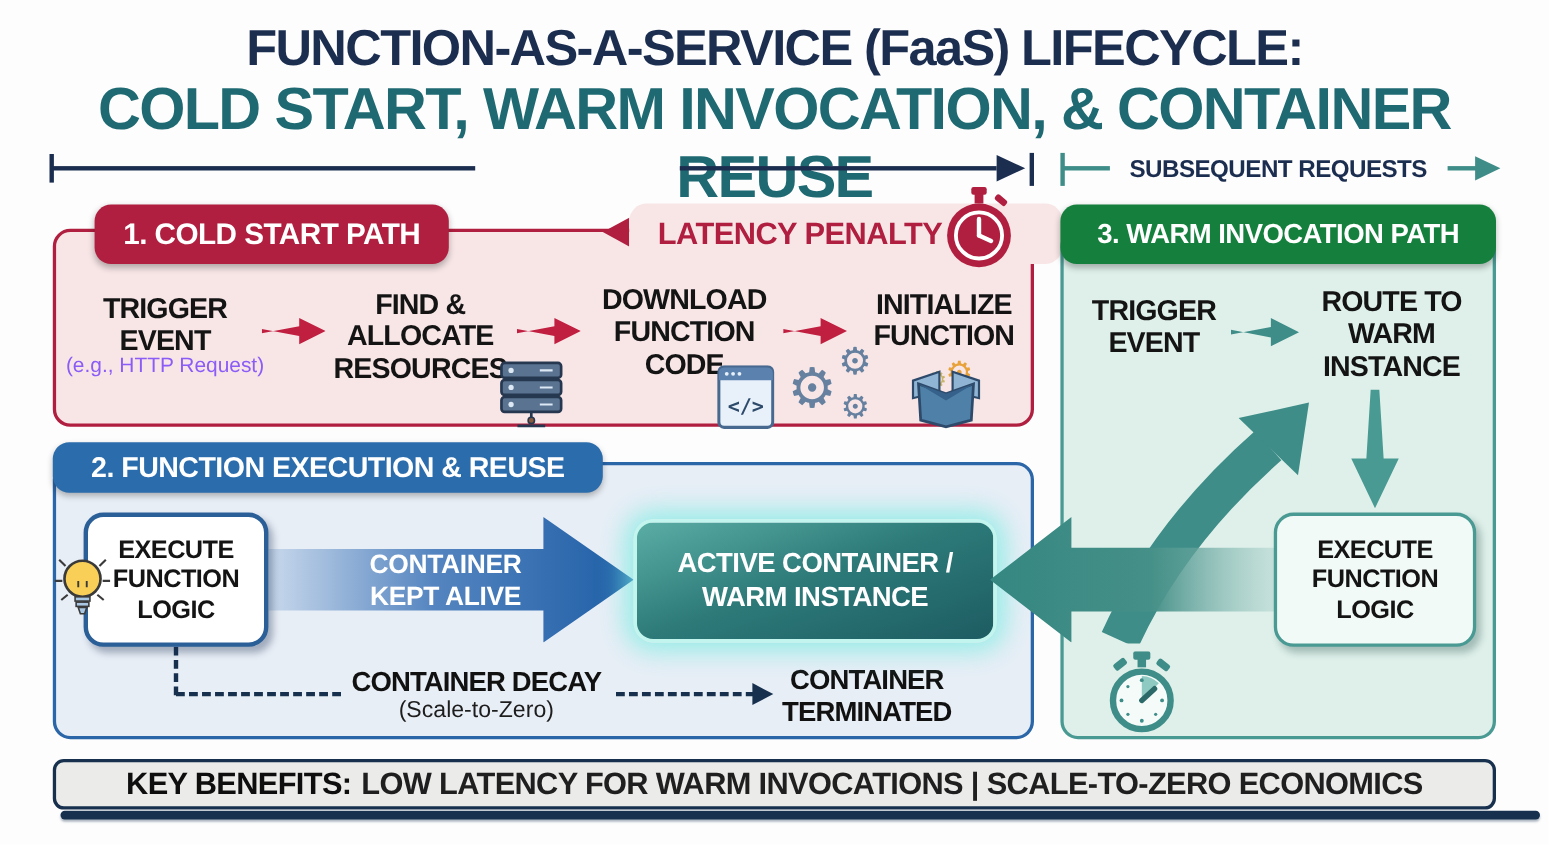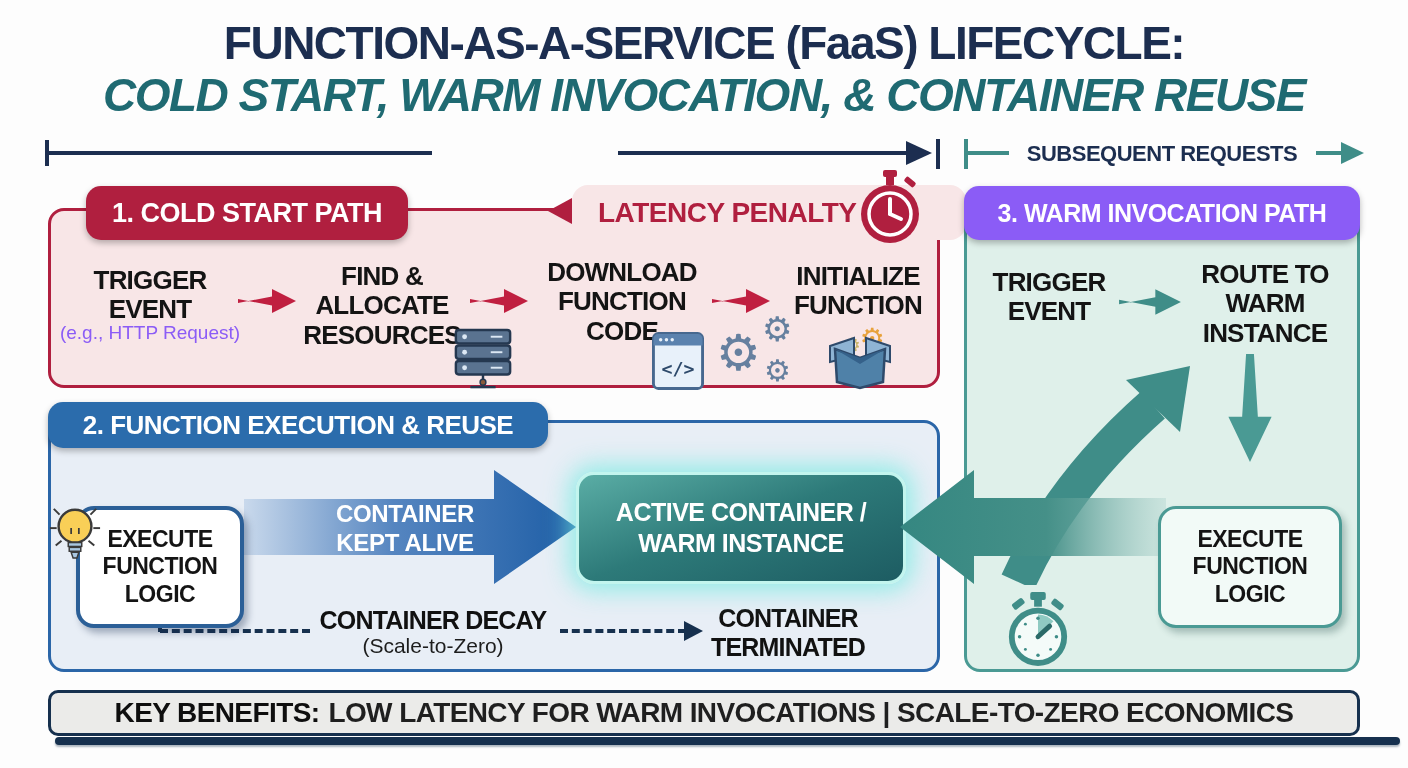--- a/index.html
+++ b/index.html
@@ -2,22 +2,22 @@
 <html><head>
 <meta charset="utf-8">
 <style>
   html,body{margin:0;padding:0;background:#fff;}
   .stage{position:relative;width:1408px;height:768px;background:#fdfdfd;overflow:hidden;
          font-family:"Liberation Sans","DejaVu Sans",sans-serif;}
   .abs{position:absolute;}
   
   .title1{top:16px;left:0;width:100%;text-align:center;font-size:46px;font-weight:700;
           color:#1c2e50;letter-spacing:-1.5px;}
-  .title2{top:68px;left:0;width:100%;text-align:center;font-size:46px;font-weight:700;
-          color:#1f6a72;letter-spacing:-1.5px;font-style:italic;}
+  .title2{top:68px;left:0;width:100%;text-align:center;font-size:54px;font-weight:700;
+          color:#1f6a72;letter-spacing:-1.5px;}
   
   .tl-line{height:4px;background:#1c2e50;}
   .tl-line.teal{background:#3f8d88;}
   .tl-tick{width:4px;background:#1c2e50;}
   .tl-tick.teal{background:#3f8d88;}
   .tl-label{font-size:22px;font-weight:700;color:#1c2e50;text-align:center;letter-spacing:-0.5px;}
   .tri-r-navy{width:0;height:0;border-top:12px solid transparent;border-bottom:12px solid transparent;
               border-left:26px solid #1c2e50;}
   .tri-r-teal{width:0;height:0;border-top:11px solid transparent;border-bottom:11px solid transparent;
               border-left:23px solid #3f8d88;}
@@ -27,29 +27,29 @@
               border-left:19px solid #16304e;}
   
   .panel{border-radius:16px;border:3px solid;box-sizing:border-box;}
   .panel.cold{background:#f8e6e7;border-color:#b01f3f;}
   .panel.exec{background:#e8eef6;border-color:#2b66a8;}
   .panel.warm{background:#dff0ea;border-color:#4a9a94;}
   .badge{color:#fff;font-weight:700;display:flex;align-items:center;justify-content:center;
          border-radius:15px;box-shadow:0 3px 6px rgba(0,0,0,0.28);letter-spacing:-0.5px;box-sizing:border-box;}
   .badge.crimson{background:#b01f3f;font-size:27px;margin-left:38px;}
   .badge.blue{background:#2b6cac;font-size:26px;}
-  .badge.teal{background:#8b5cf6;font-size:25px;}
+  .badge.teal{background:#15803d;font-size:25px;}
   .pill{background:#f8e6e7;border-radius:16px;display:flex;align-items:center;
         font-weight:700;font-size:28px;color:#b01f3f;letter-spacing:-0.5px;}
   .step-title{font-weight:700;font-size:26px;line-height:1.13;color:#141414;text-align:center;
               white-space:pre-line;letter-spacing:-0.8px;}
   .step-sub{font-weight:400;font-size:19px;color:#8b5cf6;text-align:center;}
   .execbox{border-radius:18px;display:flex;align-items:center;justify-content:center;text-align:center;
            font-weight:700;font-size:23px;line-height:1.2;color:#141414;white-space:pre-line;
-           letter-spacing:-0.5px;box-sizing:border-box;box-shadow:4px 5px 7px rgba(25,45,80,0.35);margin-top:40px;}
+           letter-spacing:-0.5px;box-sizing:border-box;box-shadow:4px 5px 7px rgba(25,45,80,0.35);}
   .execbox.b2{background:#ffffff;border:4px solid #2b5f97;}
   .execbox.b3{background:#f2faf7;border:3.5px solid #4a9a94;box-shadow:4px 5px 7px rgba(25,70,65,0.3);}
   .activebox{border-radius:18px;display:flex;align-items:center;justify-content:center;text-align:center;
            font-weight:700;font-size:25px;line-height:1.25;color:#fff;white-space:pre-line;
            background:linear-gradient(160deg,#5aada5 0%,#2d7a79 48%,#1d5c62 100%);
            border:3px solid #c2f5ee;box-shadow:0 0 24px 7px rgba(120,235,225,0.75);
            letter-spacing:-0.5px;box-sizing:border-box;}
   .kept{color:#fff;font-weight:700;font-size:24px;line-height:1.2;text-align:center;
         white-space:pre-line;letter-spacing:-0.3px;}
   .dash-h{border-top:4px dashed #16304e;height:0;}

